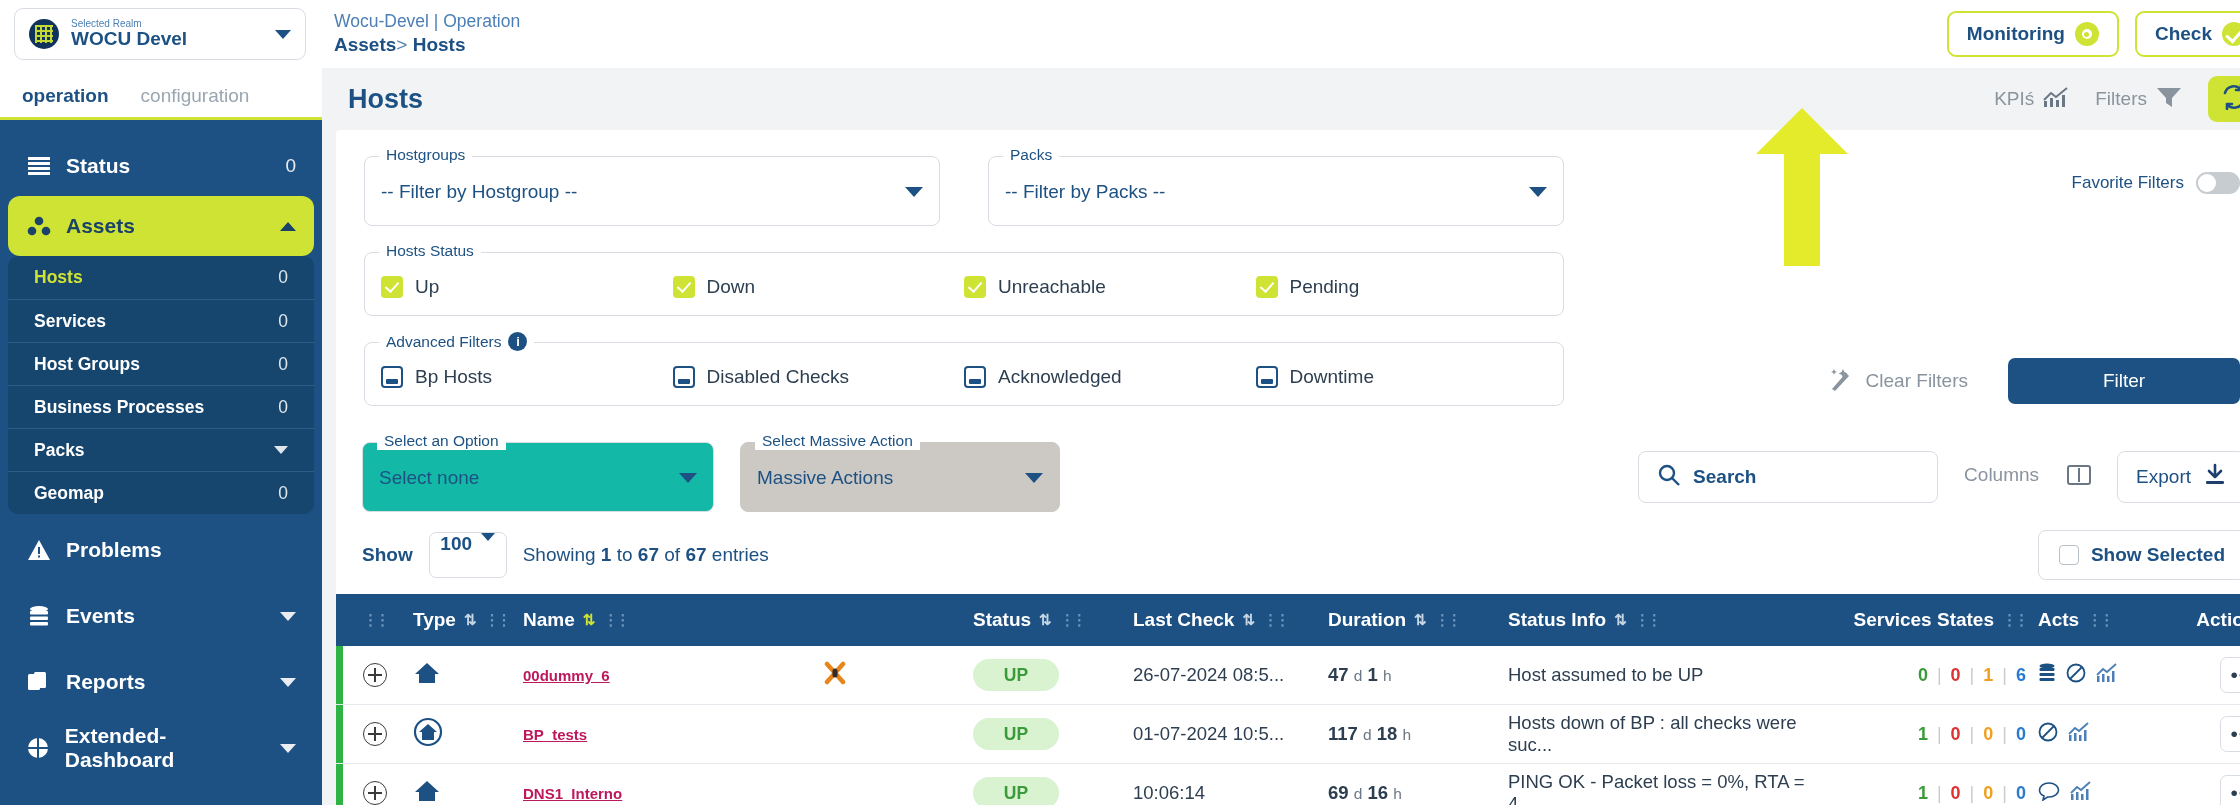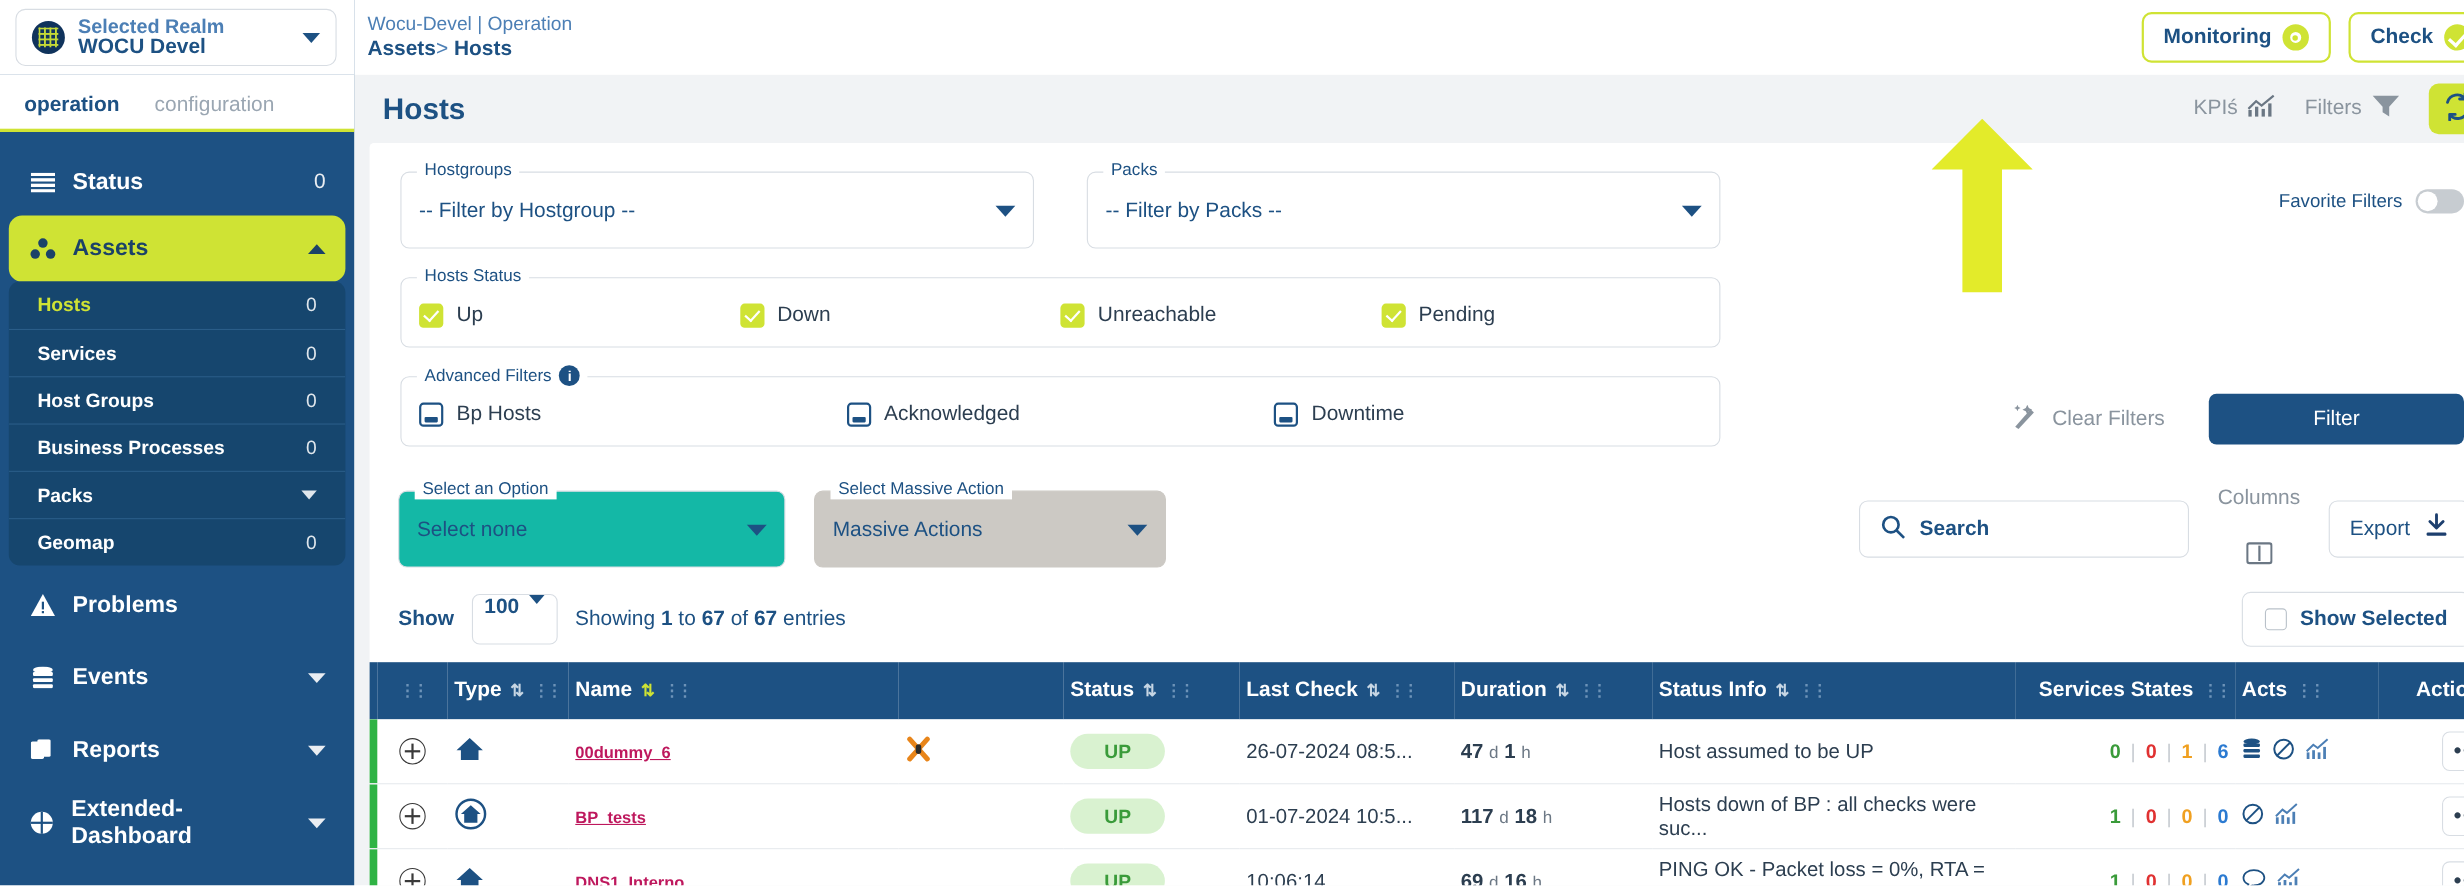--- a/index.html
+++ b/index.html
@@ -26,21 +26,21 @@
   }
   .realm-globe::before {
     content: ""; position: absolute; left: 6px; top: 6px; width: 18px; height: 18px;
     background-image:
       linear-gradient(to right, #cfe334 2px, transparent 2px),
       linear-gradient(to bottom, #cfe334 2px, transparent 2px);
     background-size: 5px 5px;
     opacity: .95;
   }
   .realm-texts { display: flex; flex-direction: column; line-height: 1.05; flex: 1; }
-  .realm-label { font-size: 18px; color: #4c7fb5; font-weight: 700; }
+  .realm-label { font-size: 10px; color: #4c7fb5; font-weight: 400; }
   .realm-name { font-size: 19px; color: #1d5183; font-weight: 700; }
   .chev-down {
     width: 0; height: 0; border-left: 8px solid transparent; border-right: 8px solid transparent;
     border-top: 9px solid #1d5183;
   }
 
   .tabs-row {
     height: 52px; background: #ffffff; display: flex; align-items: flex-end;
     padding-left: 22px; gap: 32px; border-bottom: 3px solid #cfe334; position: relative;
   }
@@ -170,21 +170,21 @@
   .opt-field .fieldset { background: #14b8a6; }
   .massive-field { width: 320px; }
   .massive-field .fieldset { background: #ccc9c4; border-color: #ccc9c4; }
   .massive-field .legend { background: #ffffff; }
   .search-wrap { margin-left: auto; display: flex; align-items: center; gap: 26px; }
   .search-box {
     width: 300px; height: 52px; border: 1px solid #d8dde3; border-radius: 8px; background: #fff;
     display: flex; align-items: center; gap: 12px; padding: 0 18px;
   }
   .search-ph { font-size: 19px; color: #1d5183; font-weight: 700; }
-  .columns-btn { display: flex; align-items: center; gap: 28px; color: #8a949e; font-size: 19px; flex-direction: column; }
+  .columns-btn { display: flex; gap: 28px; color: #8a949e; font-size: 19px; }
   .export-btn {
     border: 1px solid #d8dde3; border-radius: 8px; height: 52px; padding: 0 18px; background: #fff;
     display: flex; align-items: center; gap: 12px; color: #1d5183; font-size: 19px;
   }
 
   .show-row { display: flex; align-items: center; padding: 18px 26px 14px 26px; gap: 16px; }
   .show-lbl { font-size: 19px; color: #1d5183; font-weight: 600; }
   .show-sel {
     width: 78px; height: 46px; border: 1px solid #d8dde3; border-radius: 7px; background: #fff;
     display: flex; align-items: flex-start; justify-content: center; gap: 9px; font-size: 19px; color: #1d5183; font-weight: 700;
@@ -473,20 +473,24 @@
               <span>Advanced Filters</span>
               <span class="info-dot">i</span>
             </span>
             <div class="row-checks" style="margin-top:4px;">
               <label class="check-item">
                 <span class="cb-off"></span>
                 <span>Bp Hosts</span>
               </label>
               <label class="check-item">
                 <span class="cb-off"></span>
+                <span>Disabled Checks</span>
+              </label>
+              <label class="check-item">
+                <span class="cb-off"></span>
                 <span>Acknowledged</span>
               </label>
               <label class="check-item">
                 <span class="cb-off"></span>
                 <span>Downtime</span>
               </label>
             </div>
           </div>
 
           <div class="filter-actions">

